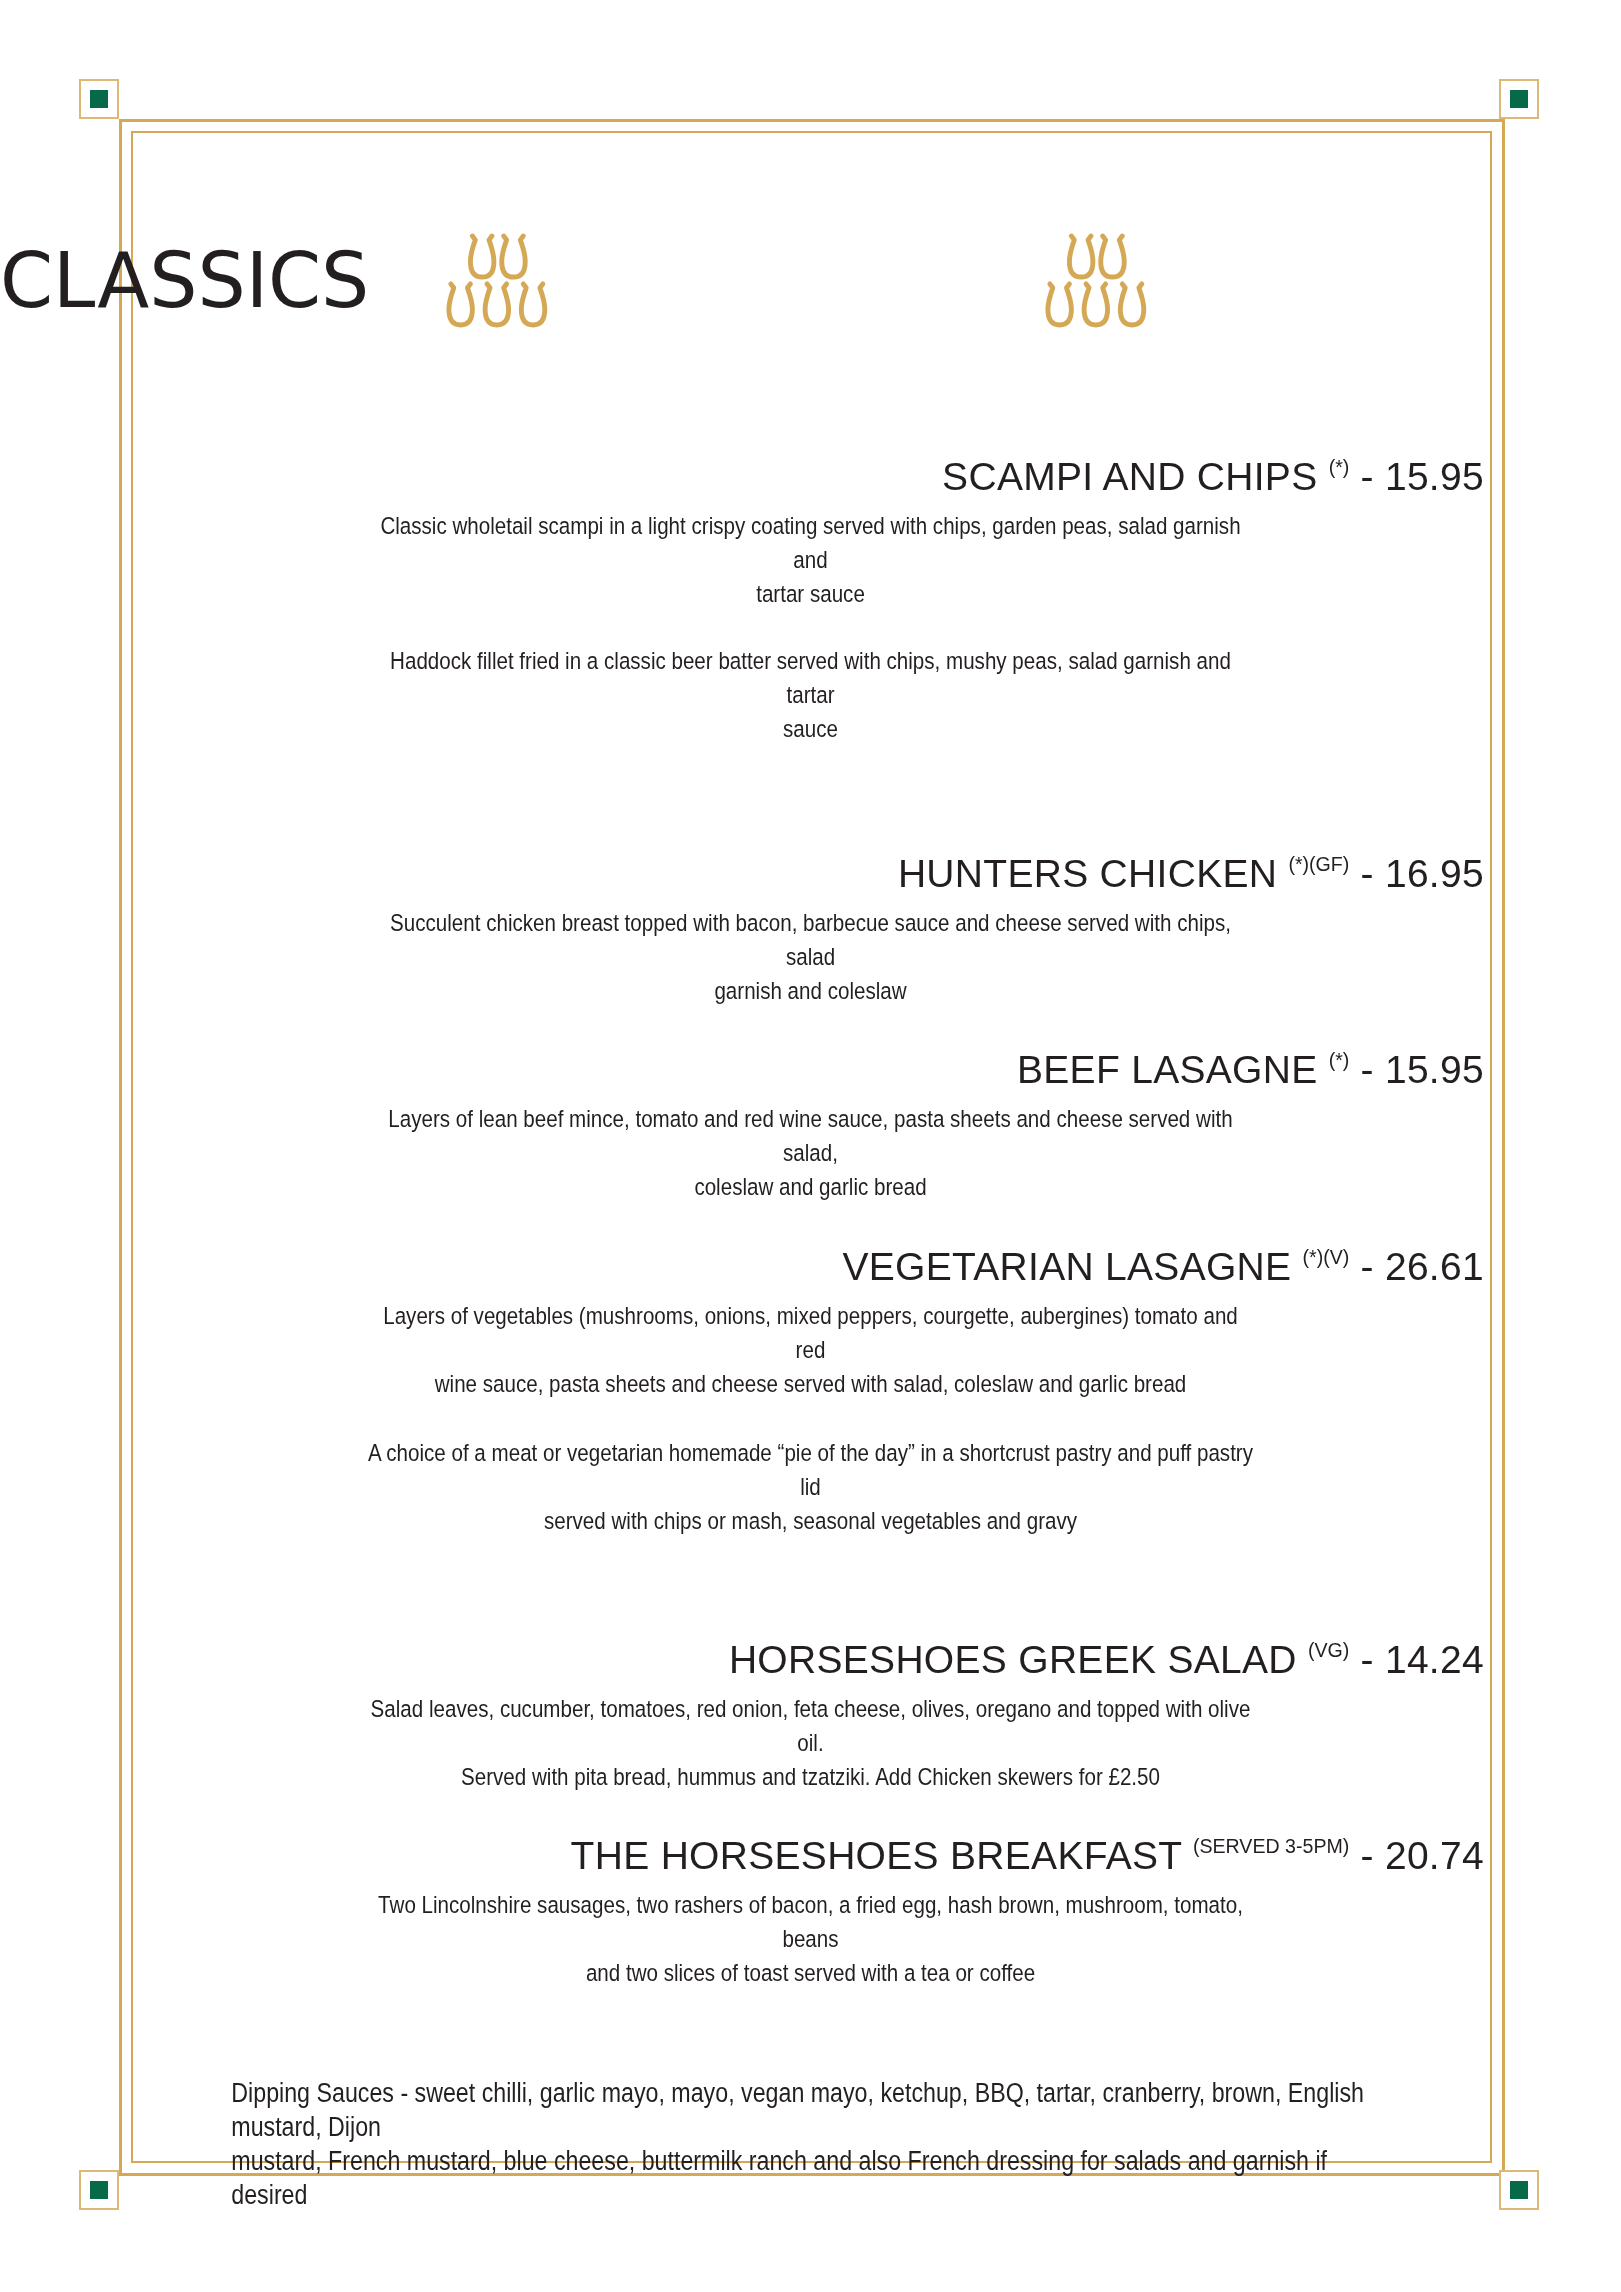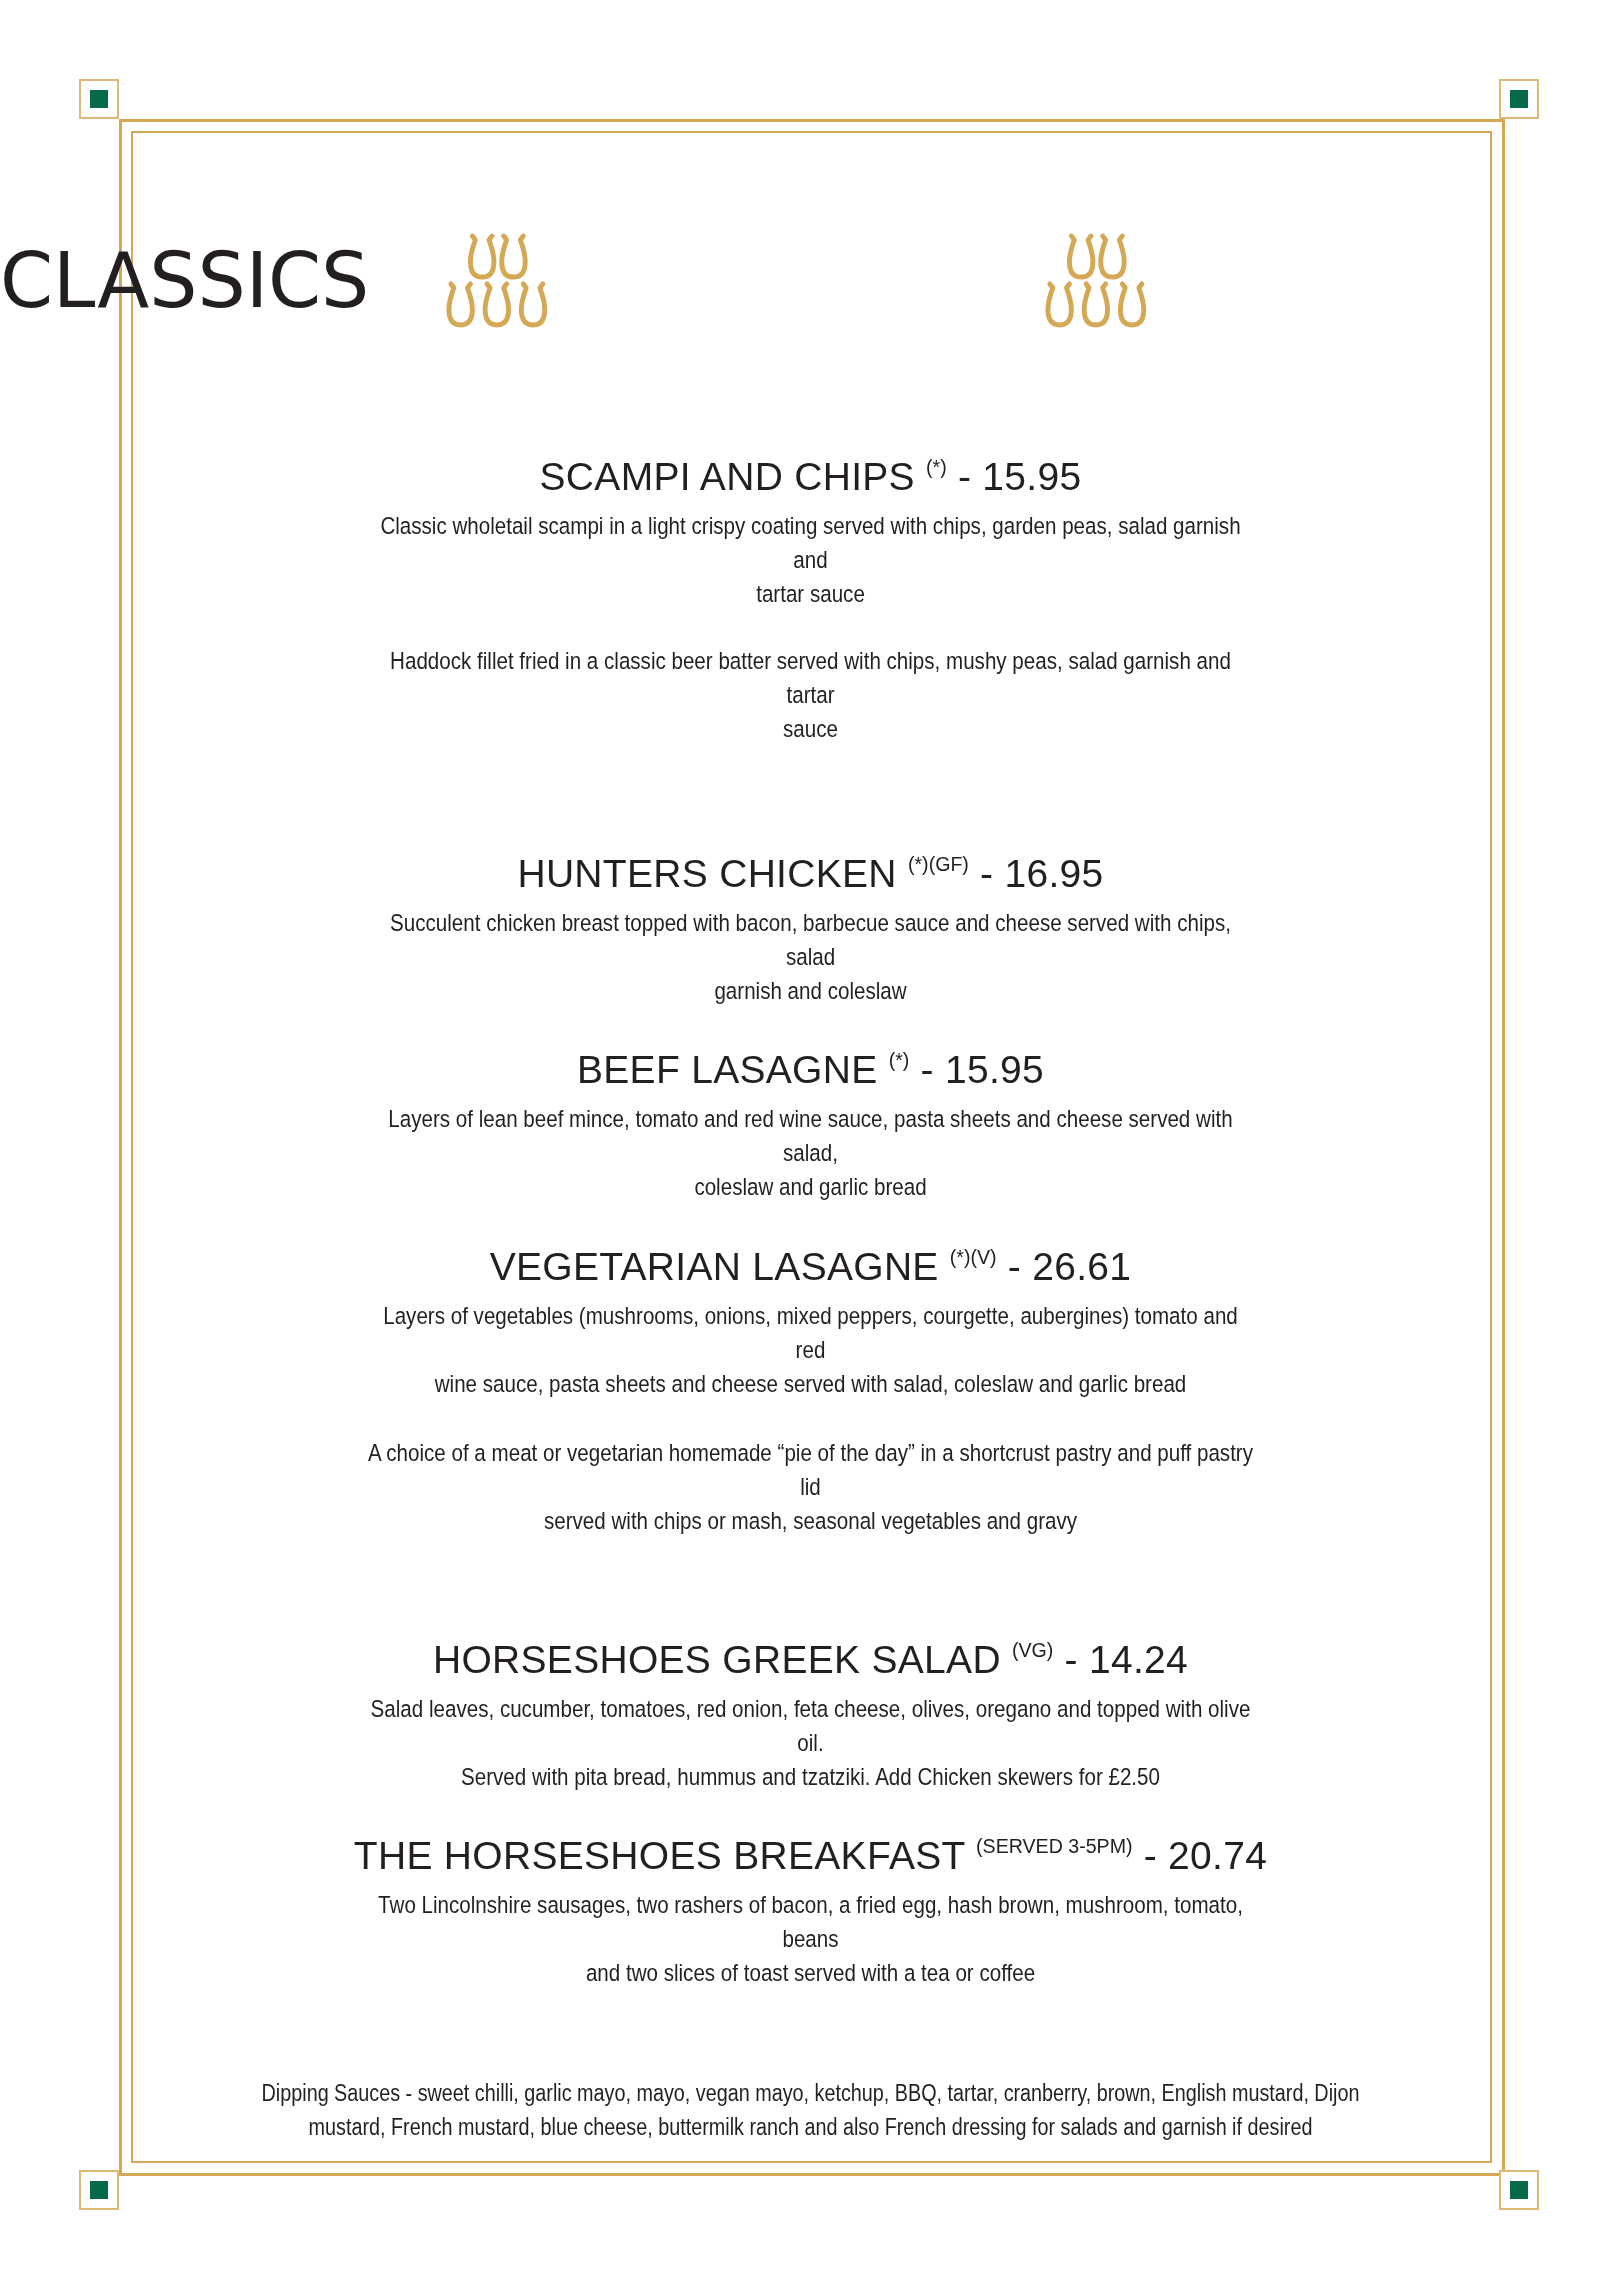--- a/index.html
+++ b/index.html
@@ -17,27 +17,27 @@
   .title { position: absolute; left: 0; width: 1621px; top: 0; 
            font-family: "DejaVu Sans", sans-serif; font-weight: normal; font-size: 76px;
            color: #231f20; line-height: 108px; letter-spacing: 0px; }
   .shoes { position: absolute; top: 3.9px; width: 137px; height: 98px; }
   .shoes-left { left: 444px; }
   .shoes-right { left: 1043px; }
 
   .items { position: absolute; left: 137px; top: 451px; width: 1347px; }
   .item { text-align: center; position: absolute; left: 0; width: 1347px; }
   .item h2 { margin: 0; font-family: "Liberation Sans", sans-serif; font-weight: normal;
-             font-size: 39px; color: #231f20; line-height: 51px; letter-spacing: 0.3px; }
+             font-size: 39px; color: #231f20; line-height: 51px; letter-spacing: 0.3px; text-align: right; }
   .item h2 sup { font-size: 19.6px; vertical-align: 0; position: relative; top: -15.7px; letter-spacing: 0; }
   .item p { margin: 0 auto; width: 1059px; font-family: "Liberation Sans", sans-serif;
             font-size: 24.5px; color: #231f20; line-height: 34px; transform: scaleX(0.84); transform-origin: center; }
 
-  .footer { position: absolute; left: 137px; top: 2076px; width: 1347px; text-align: center;
-            font-family: "Liberation Sans", sans-serif; font-size: 23px; color: #231f20; line-height: 34px; }
+  .footer { position: absolute; left: 137px; top: 2076px; width: 1347px; text-align: left;
+            font-family: "Liberation Sans", sans-serif; font-size: 27px; color: #231f20; line-height: 34px; }
   .footer span { display: block; transform: scaleX(0.86); transform-origin: center; }
 </style>
 </head>
 <body>
 
 <div class="frame-outer"></div>
 <div class="frame-inner"></div>
 
 <div class="corner c-tl">
     <div class="gem"></div>

